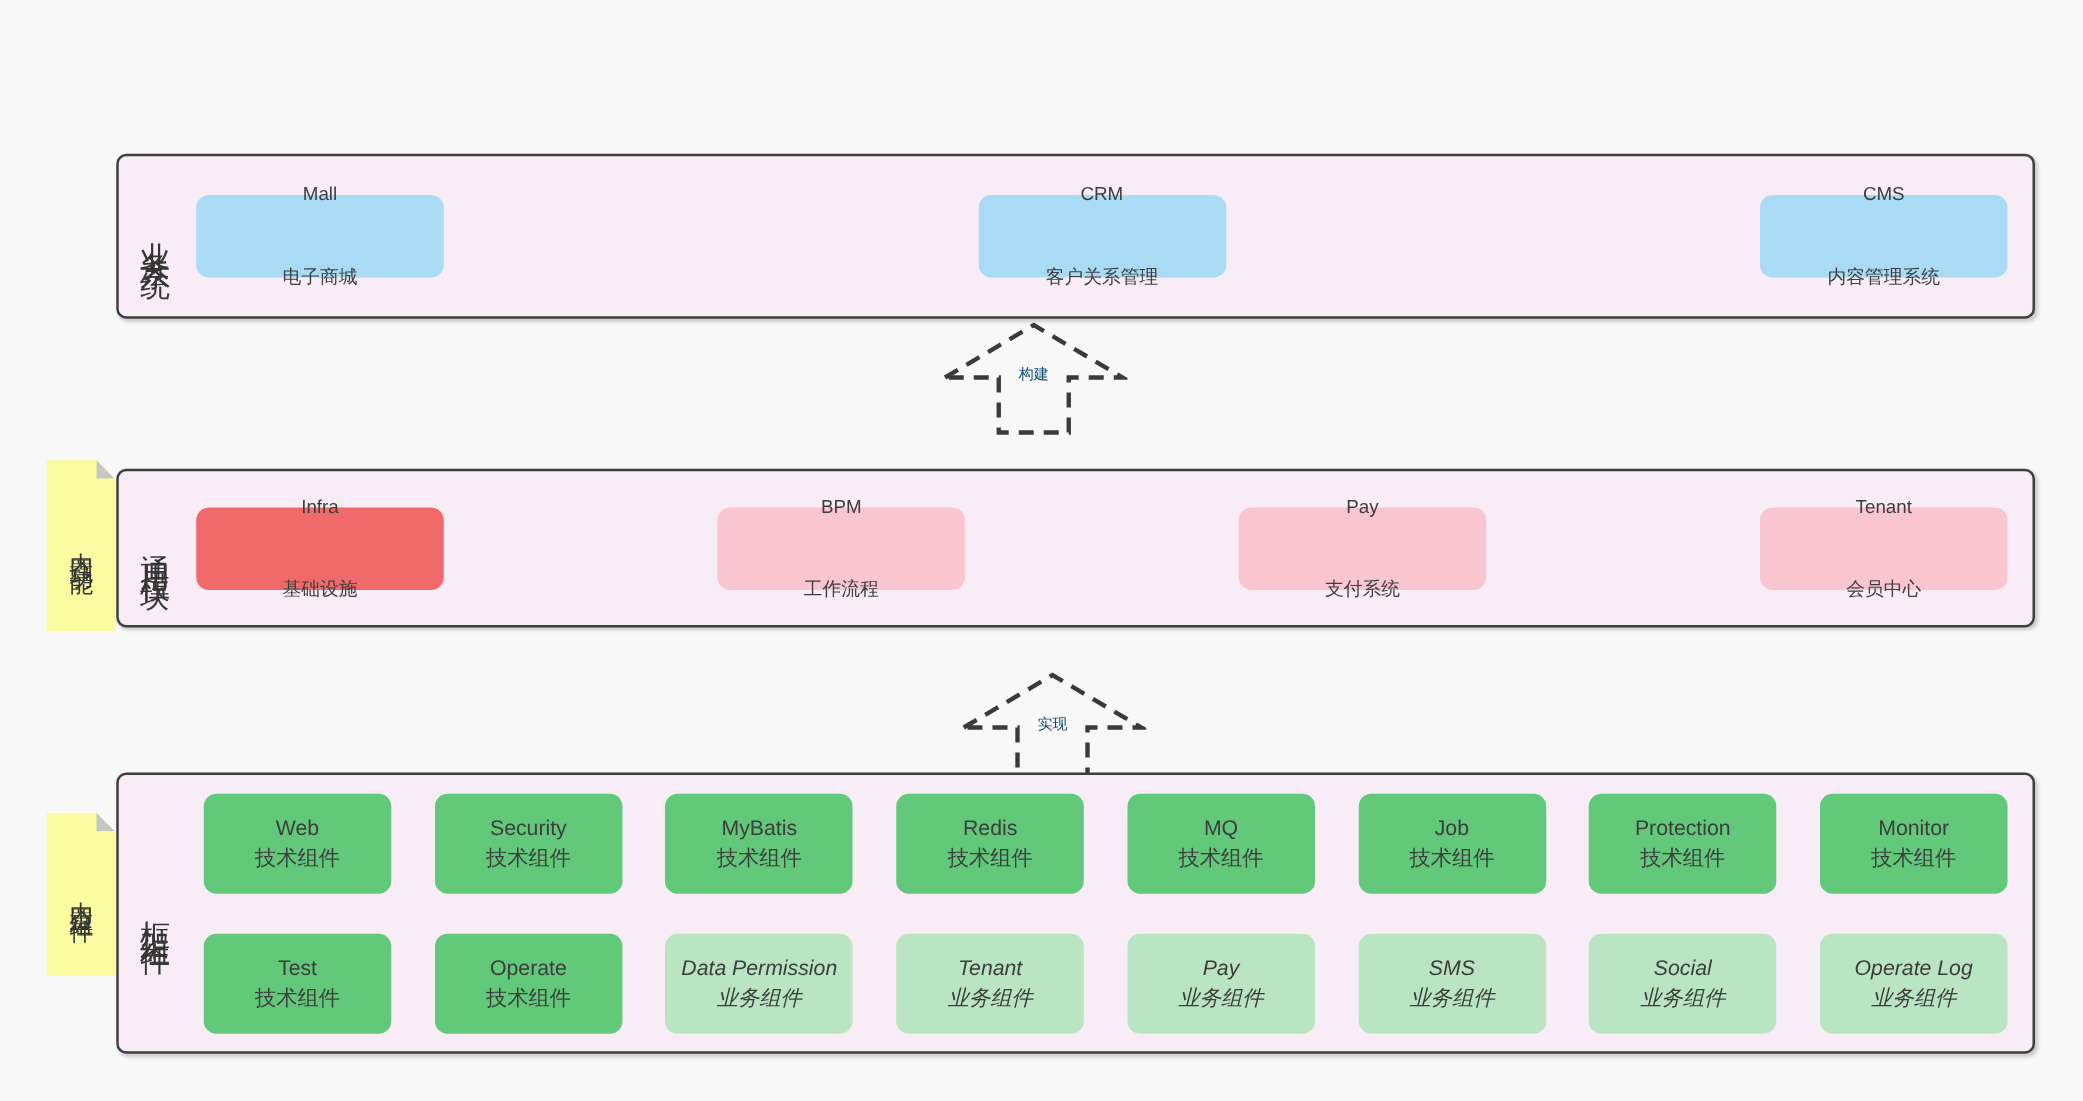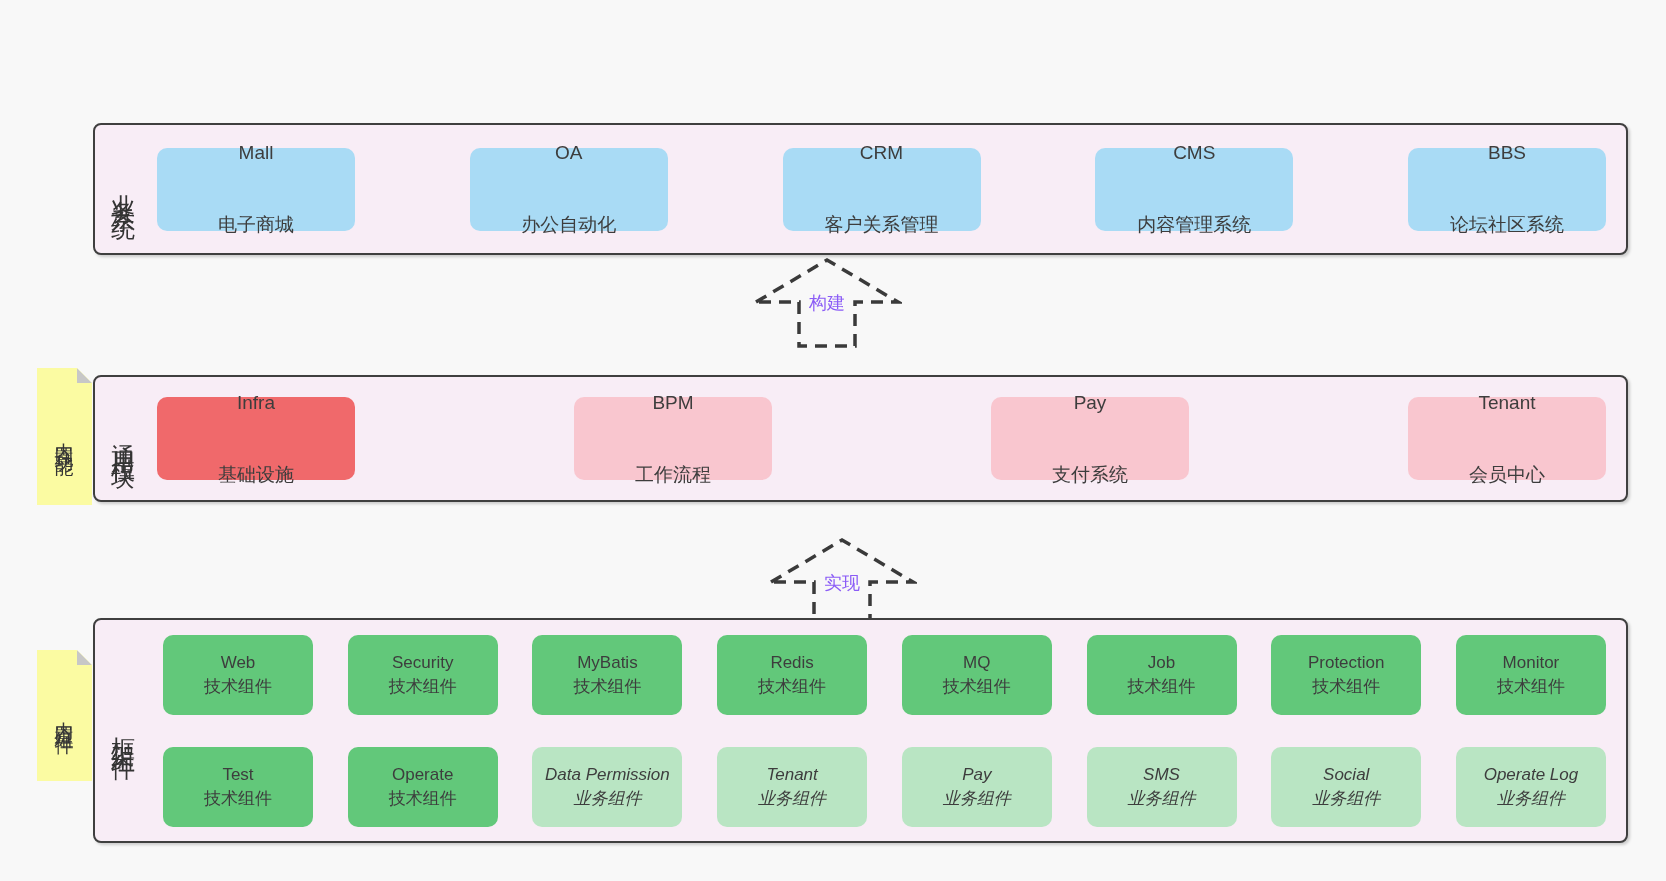--- a/index.html
+++ b/index.html
@@ -39,39 +39,39 @@
     flex:1; display:flex; justify-content:space-between; align-items:center;
     padding-left:6px;
   }
   .band-rows { flex:1; display:flex; flex-direction:column; gap:32px; padding-left:6px; }
 
   
   .box {
     display:flex; flex-direction:column; align-items:center; justify-content:center;
     border-radius:10px; text-align:center; line-height:1.45;
   }
-  .band-top .box, .band-mid .box { width:198px; height:83px; font-size:19px;gap:44px; }
+  .band-top .box, .band-mid .box { width:198px; height:66px; font-size:15px;gap:44px; }
   .band-bottom .box { width:150px; height:80px; font-size:17px; line-height:1.4; padding:2px 6px; }
   .box-name, .box-desc { width:100%; }
 
   .v-blue       { background: var(--blue-box, #a9dbf5); }
   .v-red        { background: var(--red-box, #f0696b); }
   .v-pink       { background: var(--pink-box, #f9c6cf); }
   .v-green      { background: var(--green-box, #62c87a); }
   .v-lightgreen { background: var(--light-green-box, #b9e5c3); font-style: italic; }
 
   
   .arrow { position:absolute; width:150px; height:92px; }
   .arrow-1 { left:752px; top:257px; }
   .arrow-2 { left:767px; top:505px;margin-top:32px; }
   .arrow svg { position:absolute; inset:0; }
   .arrow-label {
     position:absolute; left:50%; top:33px; transform:translateX(-50%);
     background: var(--page-bg, #f8f8f8);
-    font-size:18px; padding:1px 3px; white-space:nowrap; color:#8b5cf6;
+    font-size:12px; padding:1px 3px; white-space:nowrap; color:#0c4a6e;
   }
 
   
   .sticky {
     position:absolute; left:37px; width:55px;
     background: var(--sticky-bg, #fbfba2);
     clip-path: polygon(0 0, calc(100% - 15px) 0, 100% 15px, 100% 100%, 0 100%);
     display:flex; align-items:center; justify-content:center;
   }
   .sticky-mid    { top:368px; height:137px; }
@@ -95,34 +95,26 @@
   <section class="band band-top">
     <div class="band-label">
       <span class="band-label-text">业务系统</span>
     </div>
     <div class="band-boxes">
         <div class="box v-blue">
     <div class="box-name">Mall</div>
     <div class="box-desc">电子商城</div>
   </div>
         <div class="box v-blue">
-    <div class="box-name">OA</div>
-    <div class="box-desc">办公自动化</div>
-  </div>
-        <div class="box v-blue">
     <div class="box-name">CRM</div>
     <div class="box-desc">客户关系管理</div>
   </div>
         <div class="box v-blue">
     <div class="box-name">CMS</div>
     <div class="box-desc">内容管理系统</div>
-  </div>
-        <div class="box v-blue">
-    <div class="box-name">BBS</div>
-    <div class="box-desc">论坛社区系统</div>
   </div>
       </div>
   </section>
 
   <div class="arrow arrow-1">
     <svg viewBox="0 0 150 92">
       <path d="M 4 45 L 75 3 L 146 45 L 103 45 L 103 89 L 47 89 L 47 45 Z" fill="none" stroke="#3a3a3a" stroke-width="3.5" stroke-dasharray="12 8"></path>
     </svg>
     <span class="arrow-label">构建</span>
   </div>

